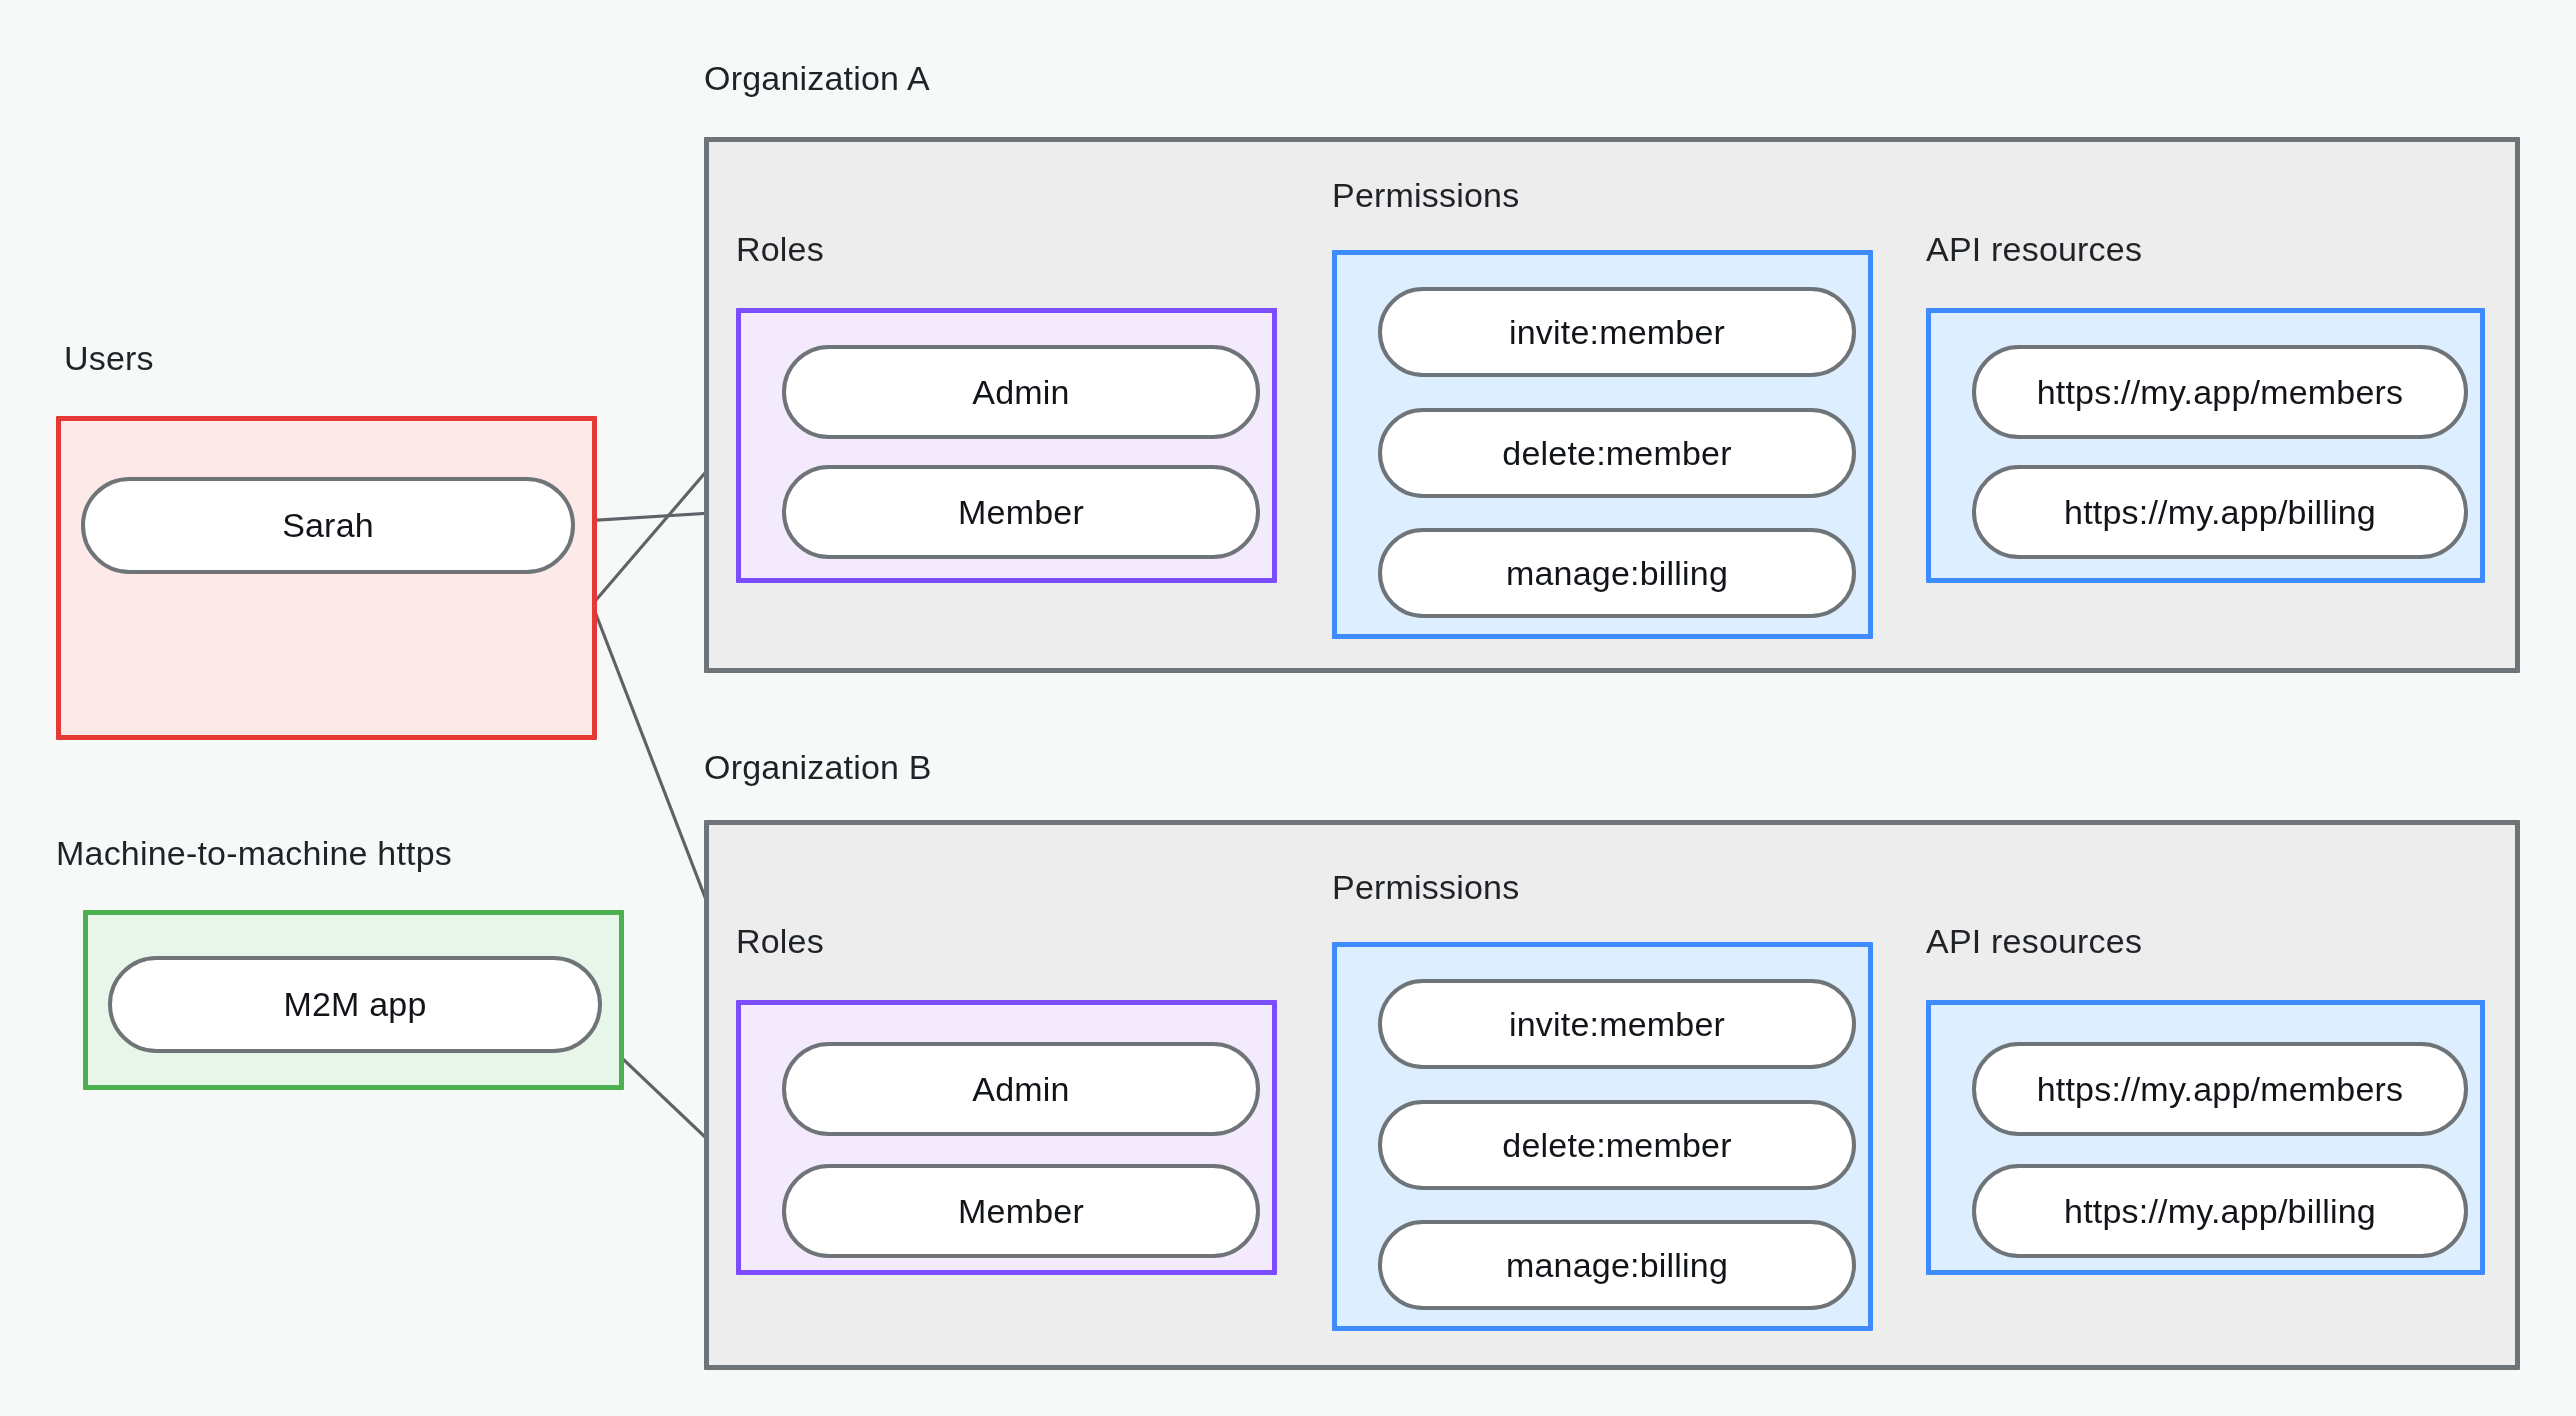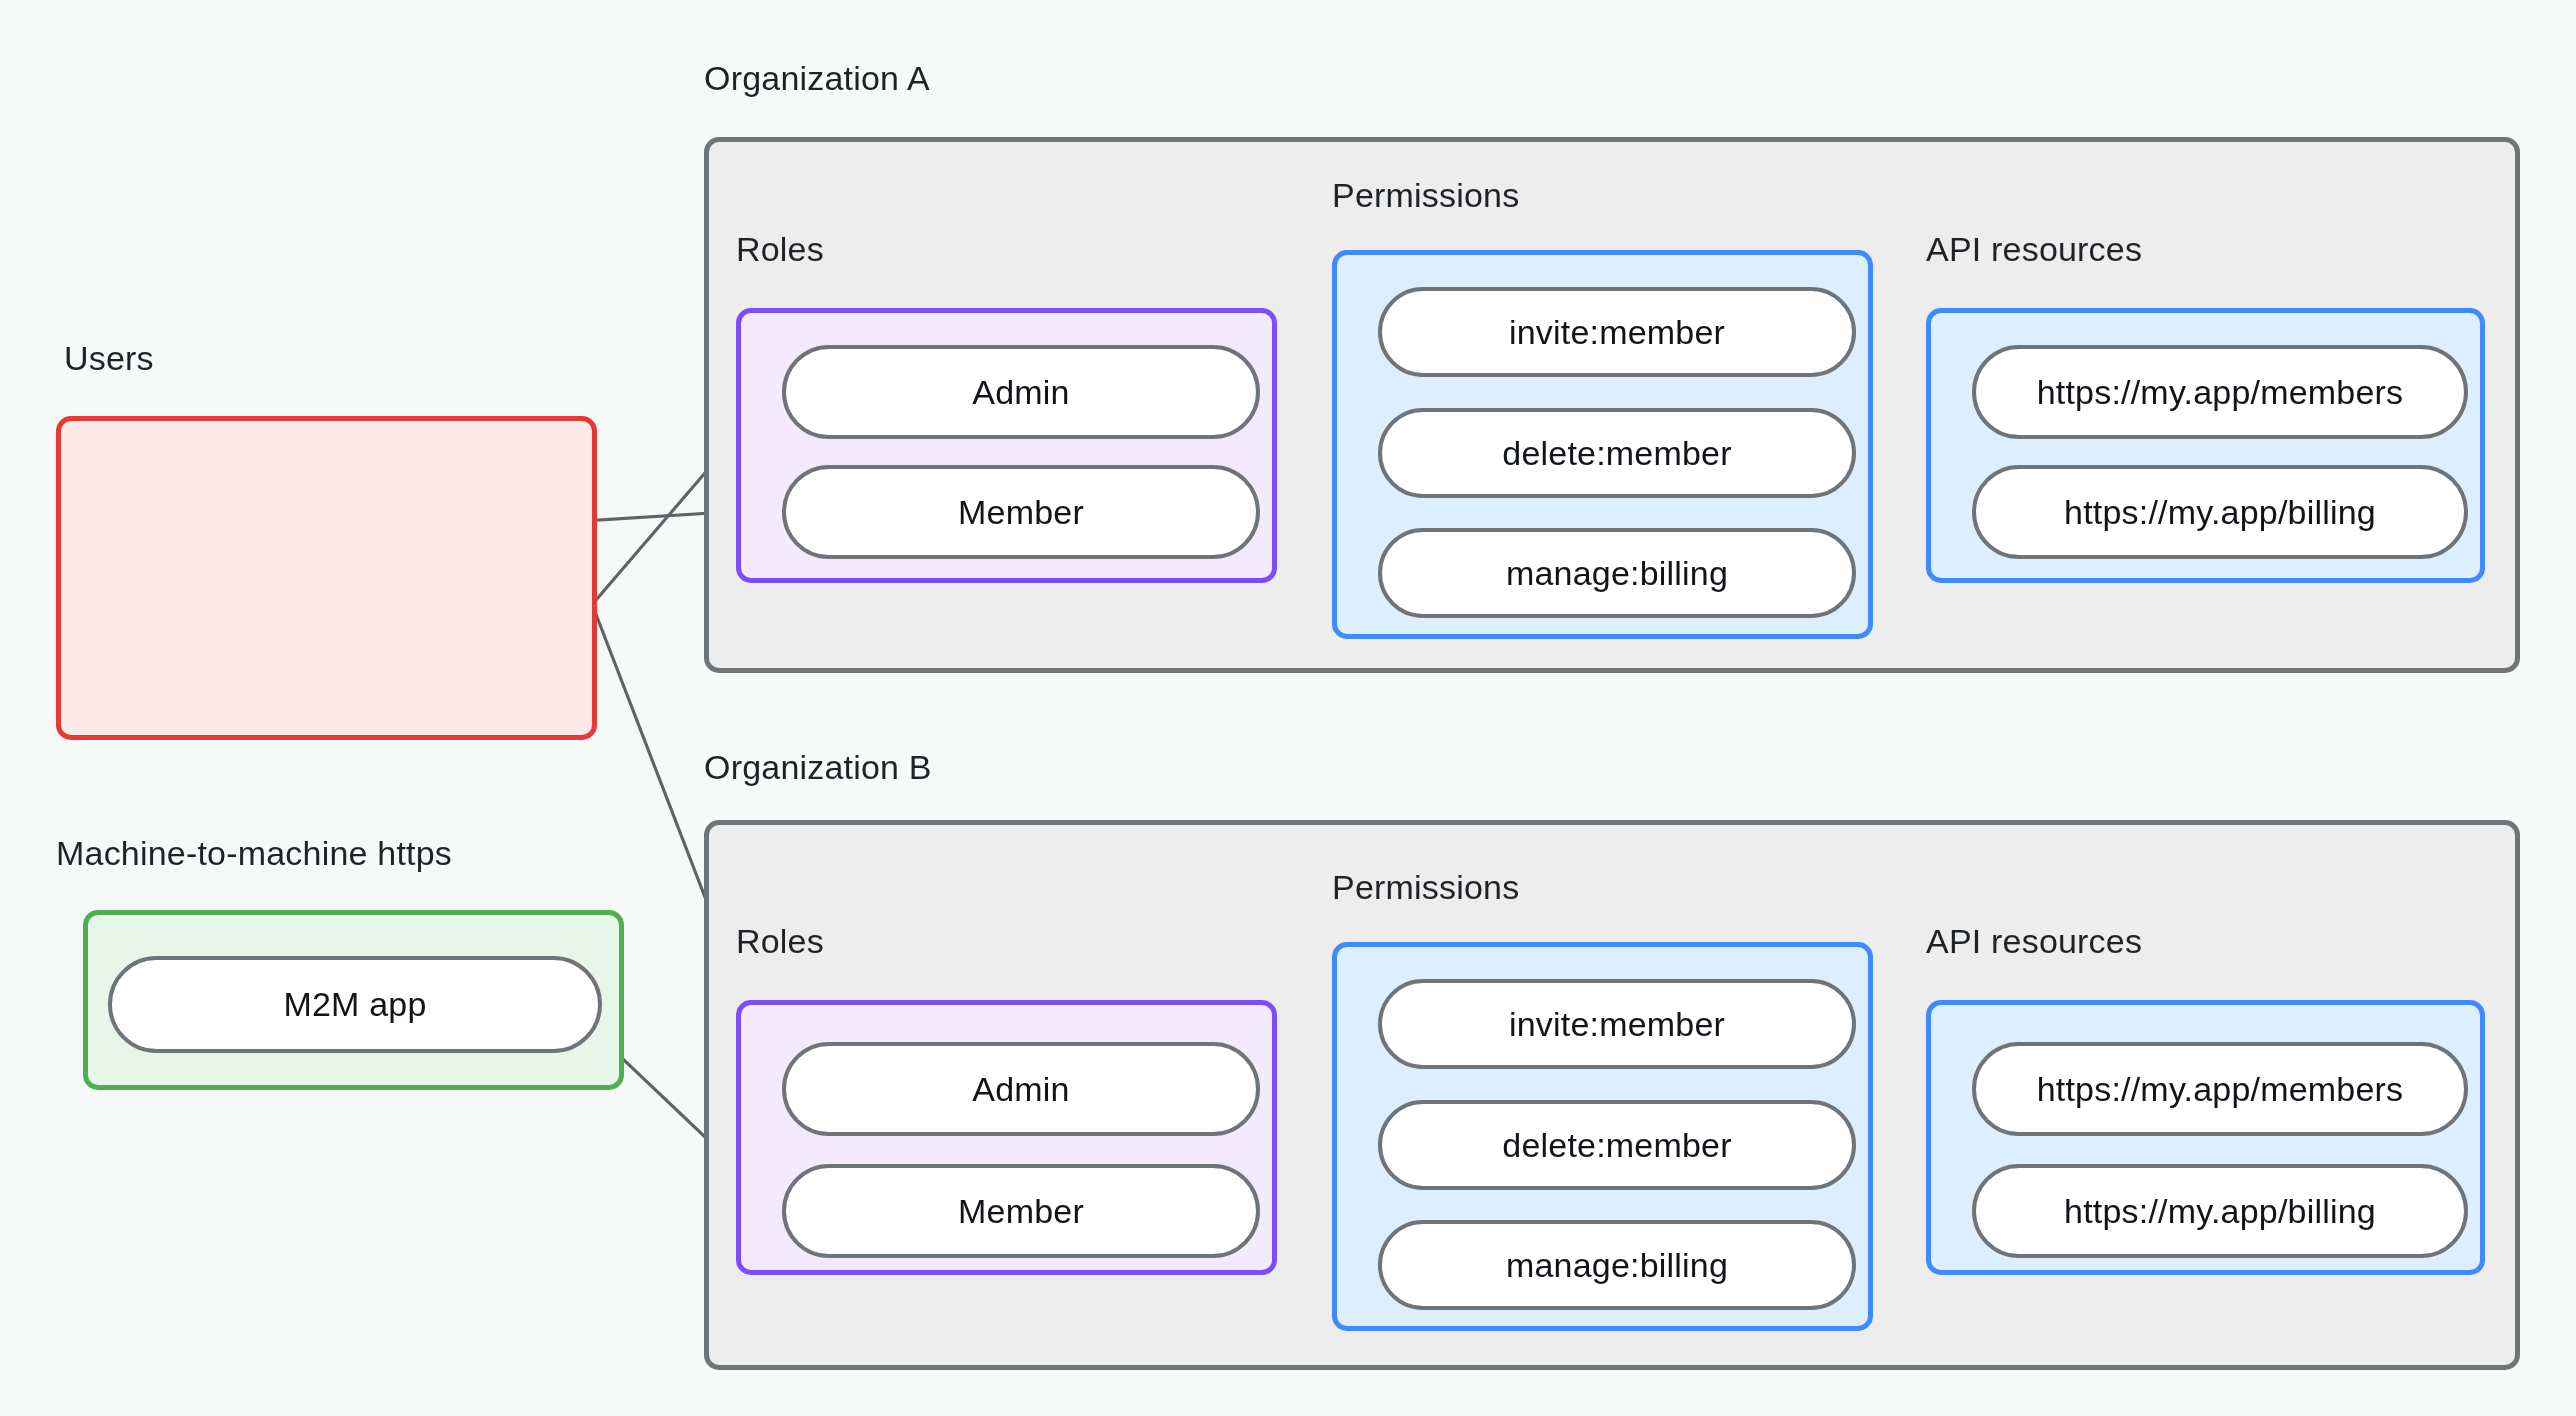--- a/index.html
+++ b/index.html
@@ -19,21 +19,21 @@
     color:#1f2328;
     letter-spacing:0.2px;
     white-space:nowrap;
     line-height:1;
   }
 
   
   .container{
     position:absolute;
     box-sizing:border-box;
-    border-radius:15px;
+    border-radius:1px;
   }
   .org-box{
     background:#ededed;
     border:5.4px solid #6e7477;
   }
   .users-box{
     background:#fde9e7;
     border:5.4px solid #e53935;
   }
   .m2m-box{
@@ -122,20 +122,21 @@
     <circle cx="1524" cy="1131" r="13"></circle>
     <circle cx="1524" cy="1265" r="13"></circle>
     <circle cx="1524" cy="1398" r="13"></circle>
     <circle cx="2184" cy="1203" r="13"></circle>
     <circle cx="2184" cy="1338" r="13"></circle>
   </svg>
 
   <div class="caption" style="left:64px;top:341px;">Users</div>
 
   <div class="container users-box" style="left:56px;top:416px;width:541px;height:324px;">
+    <div class="pill" style="left:20px;top:56px;width:494px;height:97px;">Sarah</div>
   </div>
 
   <div class="caption" style="left:56px;top:836px;">Machine-to-machine https</div>
 
   <div class="container m2m-box" style="left:56px;top:910px;width:541px;height:180px;margin-left:27px;">
     <div class="pill" style="left:20px;top:41px;width:494px;height:97px;">M2M app</div>
   </div>
 
   <div class="caption" style="left:704px;top:61px;">Organization A</div>
 

